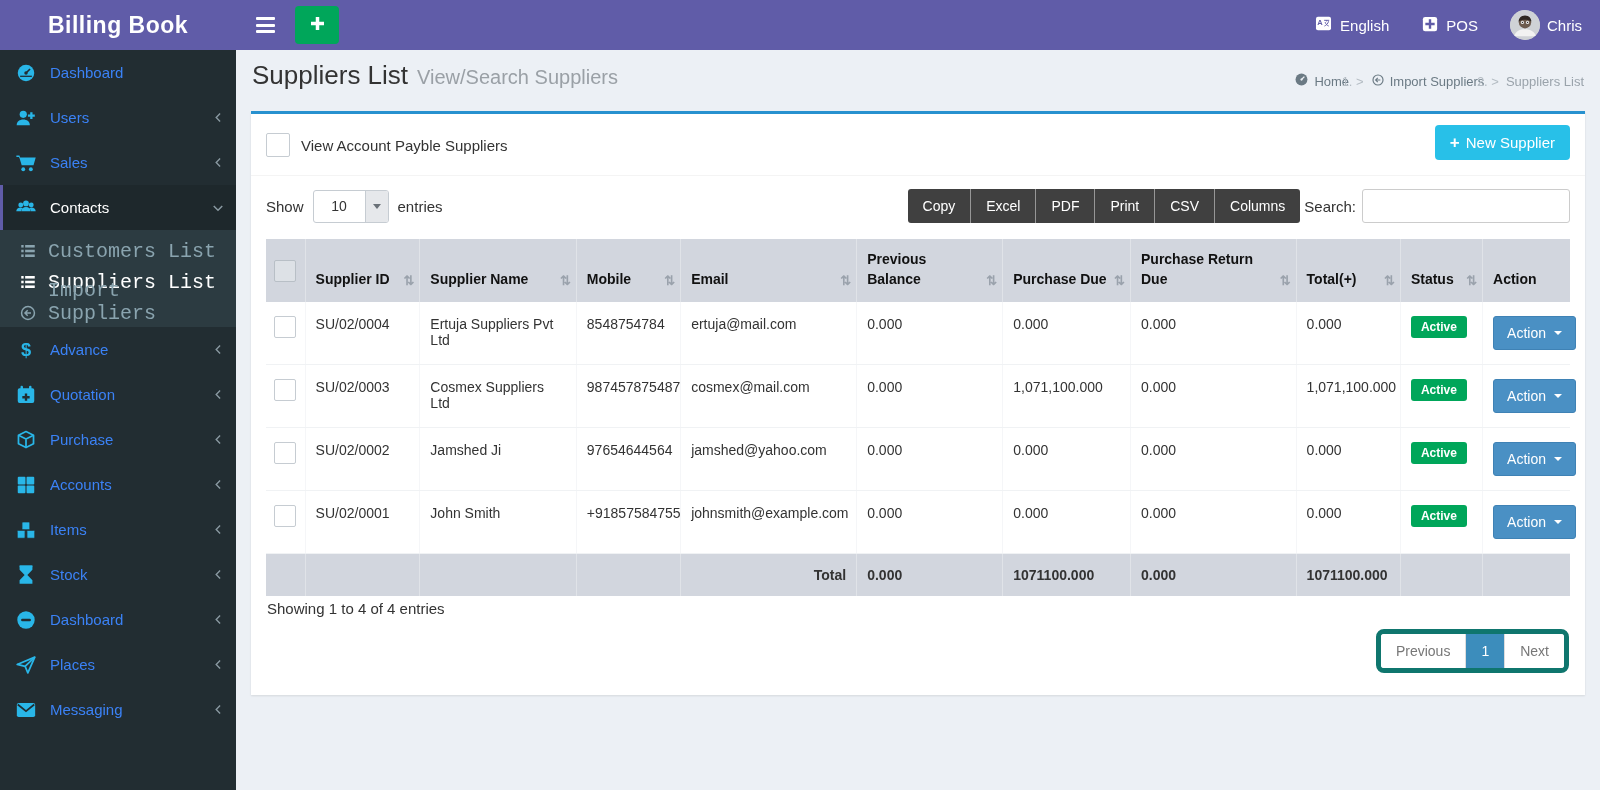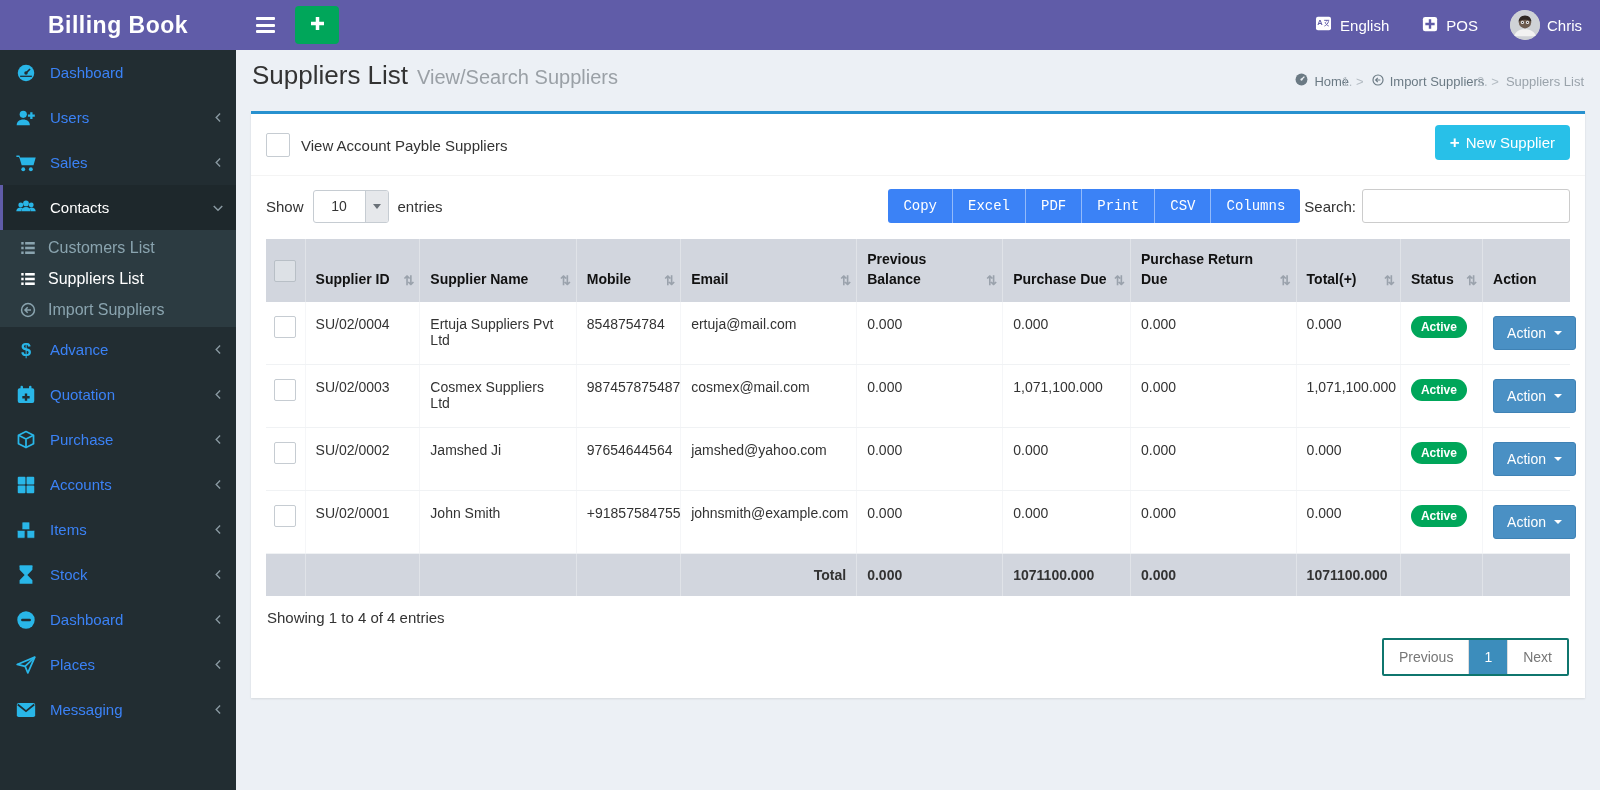--- a/index.html
+++ b/index.html
@@ -23,22 +23,22 @@
 
   
   .sidebar { position:fixed; top:50px; left:0; bottom:0; width:236px; background:#222d32; z-index:10; }
   .menu-item { display:flex; align-items:center; height:45px; padding:0 12px 0 11px;
                color:#3b82f6; font-size:15px; cursor:pointer; border-left:3px solid transparent; }
   .menu-item.active { background:#1e282c; color:#fff; border-left-color:#605ca8; }
   .mi-icon { width:24px; height:24px; margin-right:12px; display:flex; align-items:center; justify-content:center; flex:0 0 24px; }
   .mi-label { flex:1; }
   .chevron { margin-left:auto; color:#8a9aa2; display:flex; align-items:center; }
   .submenu { background:#2c3b41; padding:2px 0; }
-  .submenu-item { display:flex; align-items:center; height:31px; padding:0 12px 0 18px;
-                  color:#8aa4af; font-size:16px; cursor:pointer; }
+  .submenu-item { display:flex; align-items:flex-end; height:31px; padding:0 12px 0 18px;
+                  color:#8aa4af; font-size:20px; cursor:pointer;font-family:Liberation Mono, monospace; }
   .submenu-item.active { color:#fff; }
   .submenu-item .mi-icon { width:20px; margin-right:10px; flex:0 0 20px; }
 
   
   .content { position:absolute; left:236px; top:50px; right:0; bottom:0; }
   .content-header { padding:10px 16px 8px; display:flex; align-items:flex-start; }
   .page-title { margin:0; font-weight:normal; font-size:26px; color:#333; display:flex; align-items:baseline; }
   .page-title small { font-size:20px; color:#9aa0a6; margin-left:9px; }
   .breadcrumb { margin-left:auto; margin-top:12px; display:flex; align-items:center; gap:7px; font-size:13px; color:#6b7a84; }
   .crumb { display:flex; align-items:center; gap:5px; cursor:pointer; }
@@ -56,50 +56,50 @@
 
   .controls-row { display:flex; align-items:center; padding:13px 15px 12px; }
   .length { display:flex; align-items:center; gap:9px; font-size:15px; }
   .select { width:76px; height:33px; border:1px solid #c6ccd2; border-radius:3px; display:flex;
             align-items:stretch; background:#fff; cursor:pointer; overflow:hidden; }
   .select .val { flex:1; display:flex; align-items:center; justify-content:center; font-size:14px; }
   .sel-arrow { width:23px; background:#e6e8eb; border-left:1px solid #c6ccd2; display:flex; align-items:center; justify-content:center; }
   .sel-arrow i { width:0; height:0; border-left:4px solid transparent; border-right:4px solid transparent; border-top:5px solid #6a7178; }
   .right-controls { margin-left:auto; display:flex; align-items:center; }
   .export-group { display:flex; }
-  .btn-export { background:#3b82f6; color:#fff; border:none; padding:9px 15px; font-size:14px;
-                cursor:pointer; border-left:1px solid rgba(255,255,255,.45);font-family:Liberation Mono, monospace; }
+  .btn-export { background:#404040; color:#fff; border:none; padding:9px 15px; font-size:14px;
+                cursor:pointer; border-left:1px solid rgba(255,255,255,.45); }
   .btn-export:first-child { border-left:none; border-radius:3px 0 0 3px; }
   .btn-export:last-child { border-radius:0 3px 3px 0; }
   .search { display:flex; align-items:center; gap:6px; font-size:15px; margin-left:4px; }
   .search input { width:208px; height:34px; border:1px solid #ccc; border-radius:3px; padding:0 9px; font-size:14px; outline:none; }
 
   
   table { width:calc(100% - 30px); margin:4px 15px 0; border-collapse:collapse; table-layout:fixed; }
   thead th { background:#d2d6de; color:#111; font-weight:bold; font-size:14px; text-align:left;
              padding:10px 22px 12px 10px; vertical-align:bottom; position:relative;
              border-right:1px solid #e0e3e8; line-height:1.45; }
   thead th:last-child, tbody td:last-child, tfoot td:last-child { border-right:none; }
   th .sort { position:absolute; right:5px; bottom:11px; color:#9aa2ac; font-size:13px; cursor:pointer; }
   tbody td { padding:14px 10px; font-size:14px; color:#333; border-bottom:1px solid #f0f2f4;
              border-right:1px solid #f5f6f8; vertical-align:top; background:#fff; }
   tfoot td { background:#d2d6de; font-weight:bold; font-size:14px; padding:13px 10px;
              border-right:1px solid #e0e3e8; }
   .total-label { text-align:right; }
   .row-cb { width:22px; height:22px; border:1px solid #c6ccd2; border-radius:2px; background:#fff; cursor:pointer; }
   .header-cb { background:#dde1e6; border-color:#b8bfc6; margin-bottom:2px; }
   .badge { background:#00a65a; color:#fff; font-size:12px; font-weight:bold; padding:4px 10px;
-           border-radius:11px; display:inline-block; }
+           border-radius:3px; display:inline-block; }
   .btn-action { background:#4a90c4; border:1px solid #3f82b5; color:#fff; font-size:14px; padding:8px 13px;
                 border-radius:3px; display:inline-flex; align-items:center; gap:8px; cursor:pointer; }
   .caret { width:0; height:0; border-left:4px solid transparent; border-right:4px solid transparent; border-top:4px solid #fff; }
 
-  .showing { padding:13px 16px 2px; font-size:15px; }
+  .showing { padding:4px 16px 2px; font-size:15px; }
   .pagination-wrap { display:flex; justify-content:flex-end; padding:10px 16px 12px; }
-  .pagination { display:flex; border:2px solid #0f766e; border-radius:2px; overflow:hidden; background:#fff; }
+  .pagination { display:flex; border:5px solid #0f766e; border-radius:8px; overflow:hidden; background:#fff; }
   .page-btn { padding:9px 15px; font-size:14px; color:#777; cursor:pointer; border-left:1px solid #ddd; background:#fff; }
   .page-btn:first-child { border-left:none; }
   .page-btn.active { background:#3c8dbc; color:#fff; }
 </style>
 </head>
 <body>
 
 <div class="app">
 
   <header class="topbar">

